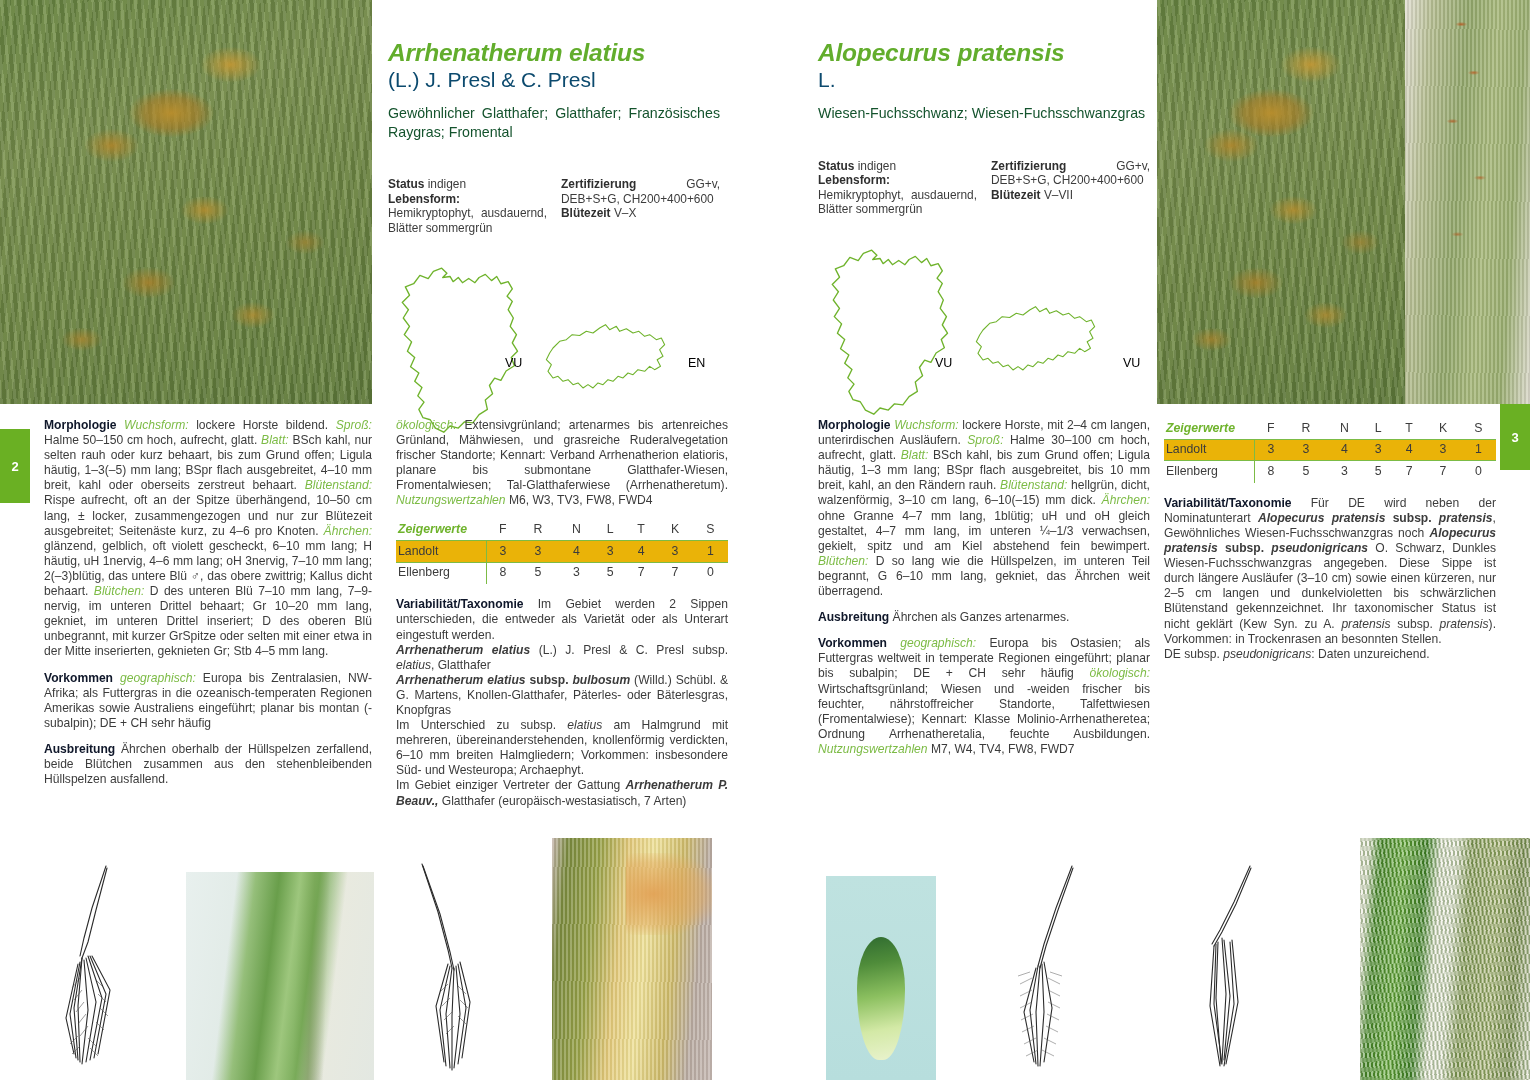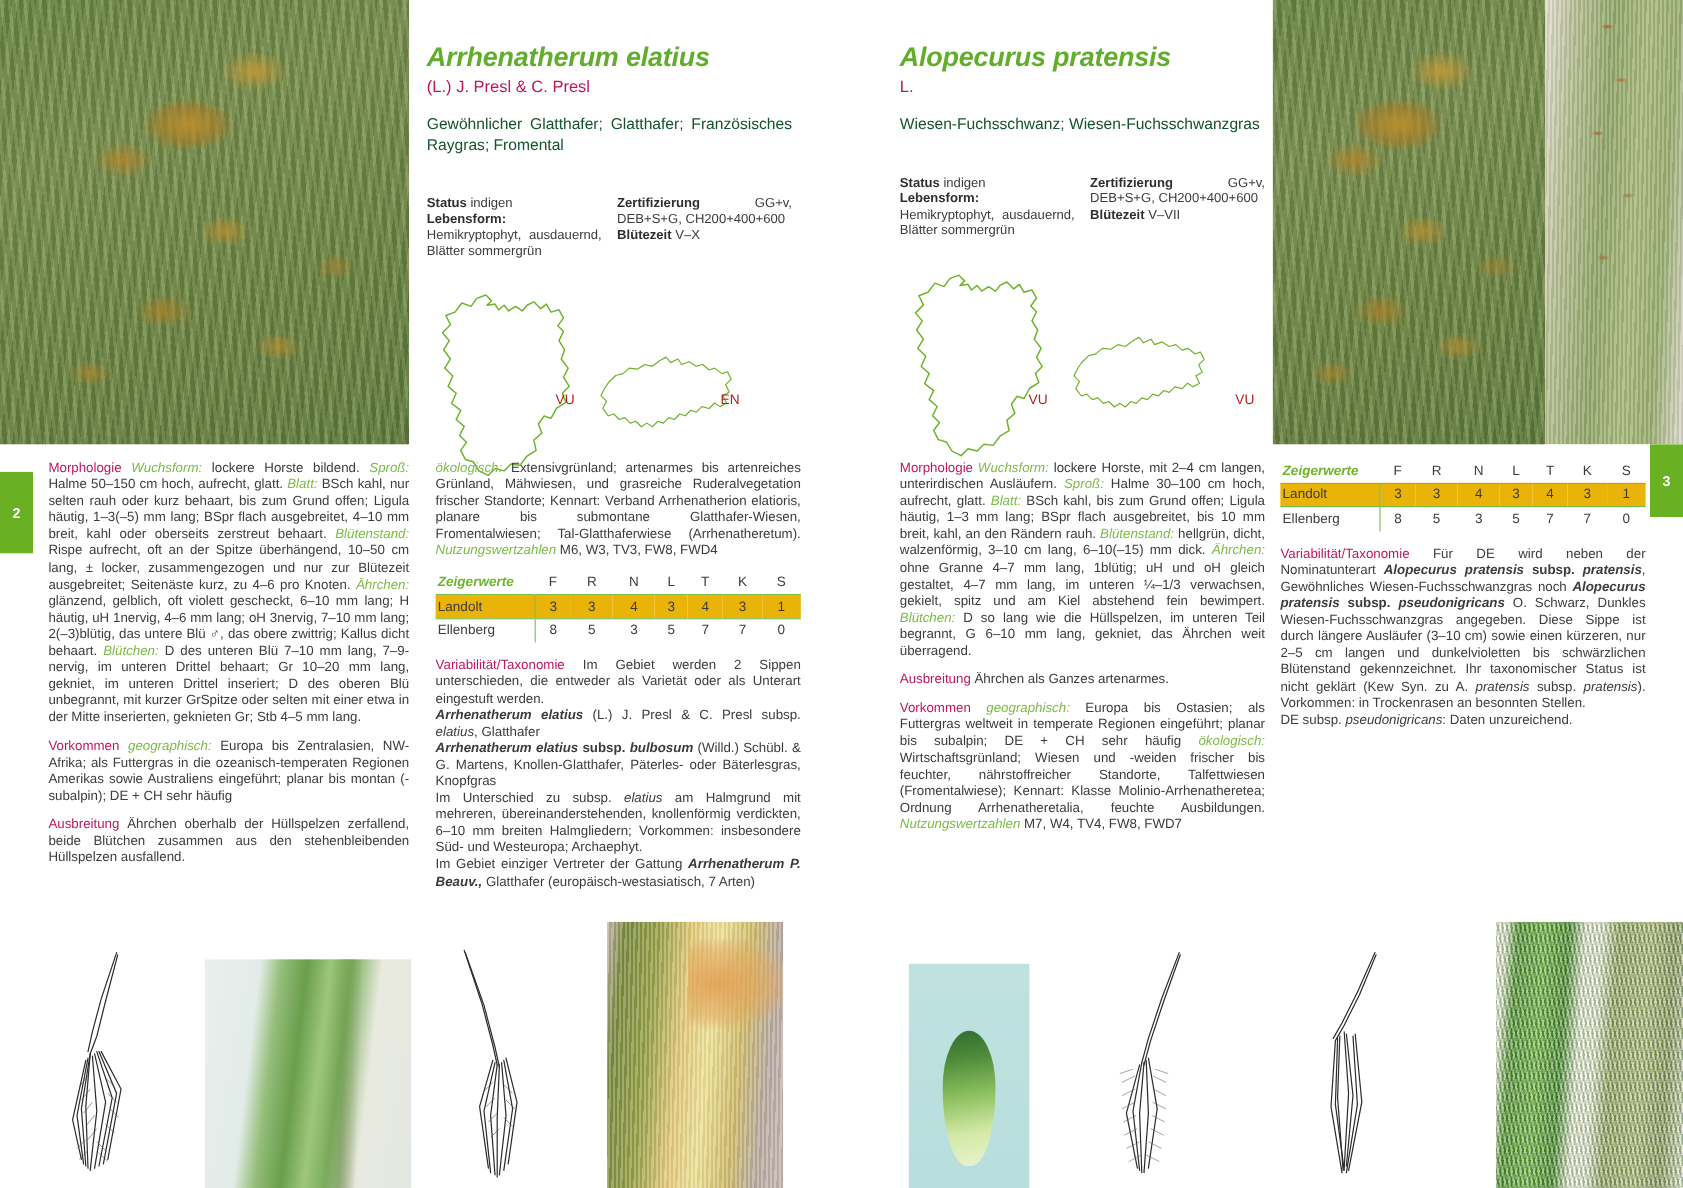--- a/index.html
+++ b/index.html
@@ -113,22 +113,22 @@
   .sci-name {
     font-size: 24.5px;
     font-weight: 700;
     font-style: italic;
     color: #62ad2c;
     line-height: 30px;
     letter-spacing: -0.2px;
     margin: 0 0 1px 0;
   }
   .authority {
-    font-size: 15px;
-    color: #be185d;
+    font-size: 21px;
+    color: #0c4a6e;
     line-height: 22px;
     margin: 0 0 13px 0;
   }
   .common-names {
     font-size: 14.2px;
     color: #14532d;
     line-height: 18.5px;
     margin: 0 0 20px 0;
   }
 
@@ -149,33 +149,33 @@
     margin-top: 29px;
     height: 155px;
   }
   .map-wrap { position: absolute; top: 0; }
   .map-de { left: 8px;  width: 135px; }
   .map-ch { left: 155px; top: 54px; width: 125px; }
   .map-wrap svg { display: block; width: 100%; height: auto; }
   .map-status {
     position: absolute;
     font-size: 12.5px;
-    color: #b91c1c;
+    color: #000000;
   }
   .status-de { left: 505px; top: 356px; }
-  .status-ch { left: 655px; top: 356px; }
+  .status-ch { left: 688px; top: 356px; }
   .status-de3 { left: 935px; top: 356px; }
   .status-ch3 { left: 1123px; top: 356px; }
 
   
   .block { margin: 0 0 11px 0; }
   .block:last-child { margin-bottom: 0; }
   .h-run {
-    color: #be185d;
-    font-weight: 400;
+    color: #0f172a;
+    font-weight: 700;
   }
   .it-green {
     color: #7cbb45;
     font-style: italic;
   }
   .it { font-style: italic; }
   .bi { font-weight: 700; font-style: italic; }
   .b  { font-weight: 700; }
 
   

